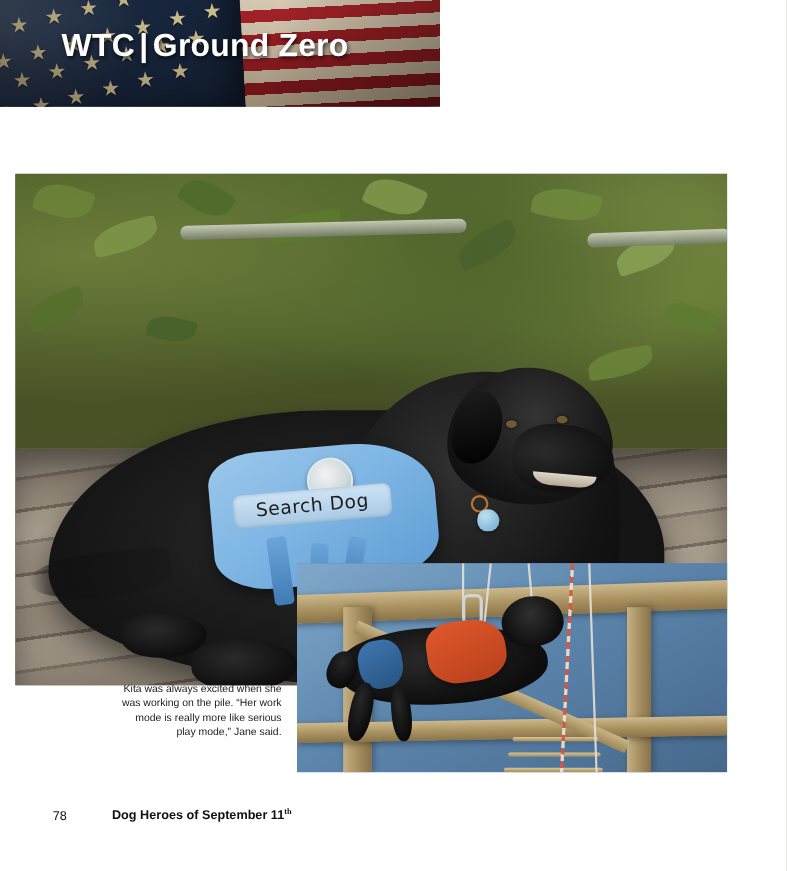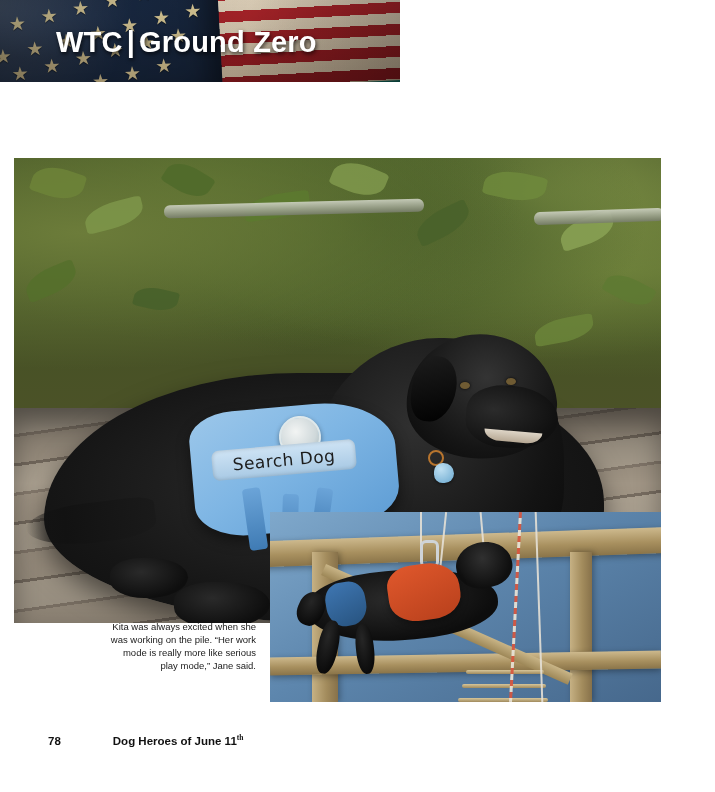--- a/index.html
+++ b/index.html
@@ -14,21 +14,21 @@
     font-family: "Liberation Sans", sans-serif;
     overflow: hidden;
   }
 
   
   .header-banner {
     position: absolute;
     left: 0;
     top: 0;
     width: 400px;
-    height: 82px;
+    height: 97px;
     overflow: hidden;
     background: #0f766e;
   }
   .flag-stripes {
     position: absolute;
     inset: 0;
     background:
       linear-gradient(180deg,
         #b8242c 0px, #b8242c 9px,
         #f2e7d5 9px, #f2e7d5 18px,
@@ -422,22 +422,22 @@
   .footer {
     position: absolute;
     left: 48px;
     top: 733px;
     display: flex;
     align-items: baseline;
     font-size: 11px;
     color: #111;
   }
   .footer .page-num {
-    font-weight: bold;
-    margin-right: 52px;
+    font-weight: normal;
+    margin-right: 41px;
     font-size: 11.5px;
   }
   .footer .book-title {
     font-weight: bold;
     font-size: 11.5px;
   }
   .footer .book-title sup {
     font-size: 7.5px;
     vertical-align: super;
     font-family: Liberation Serif, serif;
@@ -559,14 +559,14 @@
   <div class="harness-vest2"></div>
   <div class="harness-leg" style="left:48px; top:108px; width:20px; height:54px; transform:rotate(12deg);"></div>
   <div class="harness-leg" style="left:86px; top:112px; width:18px; height:50px; transform:rotate(-6deg);"></div>
   <div class="harness-leg" style="left:28px; top:80px; width:26px; height:34px; transform:rotate(24deg);"></div>
 </div>
 
 <div class="caption">Kita was always excited when she was working on the pile. “Her work mode is really more like serious play mode,” Jane said.</div>
 
 <div class="footer">
   <span class="page-num">78</span>
-  <span class="book-title"><span>Dog Heroes of June 11</span><sup>th</sup></span>
+  <span class="book-title"><span>Dog Heroes of September 11</span><sup>th</sup></span>
 </div>
 
 </body></html>

